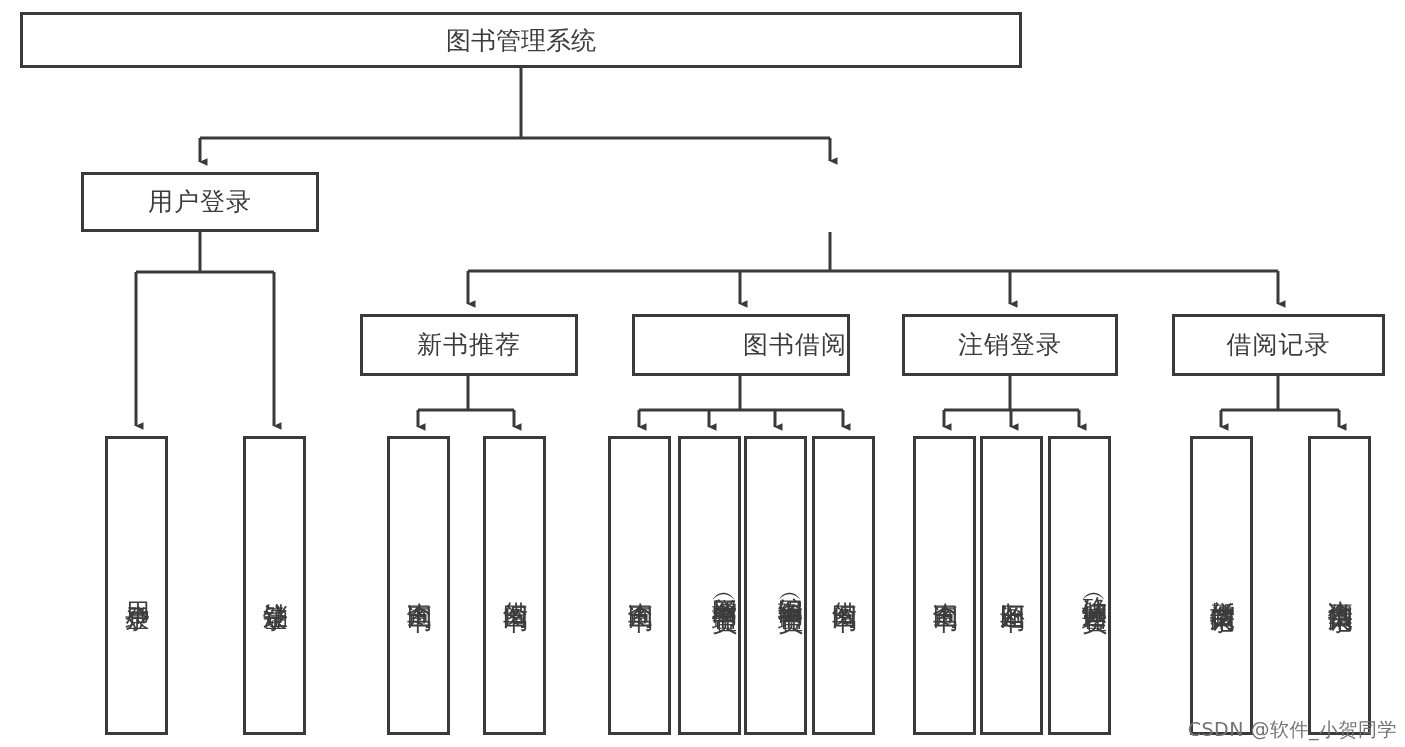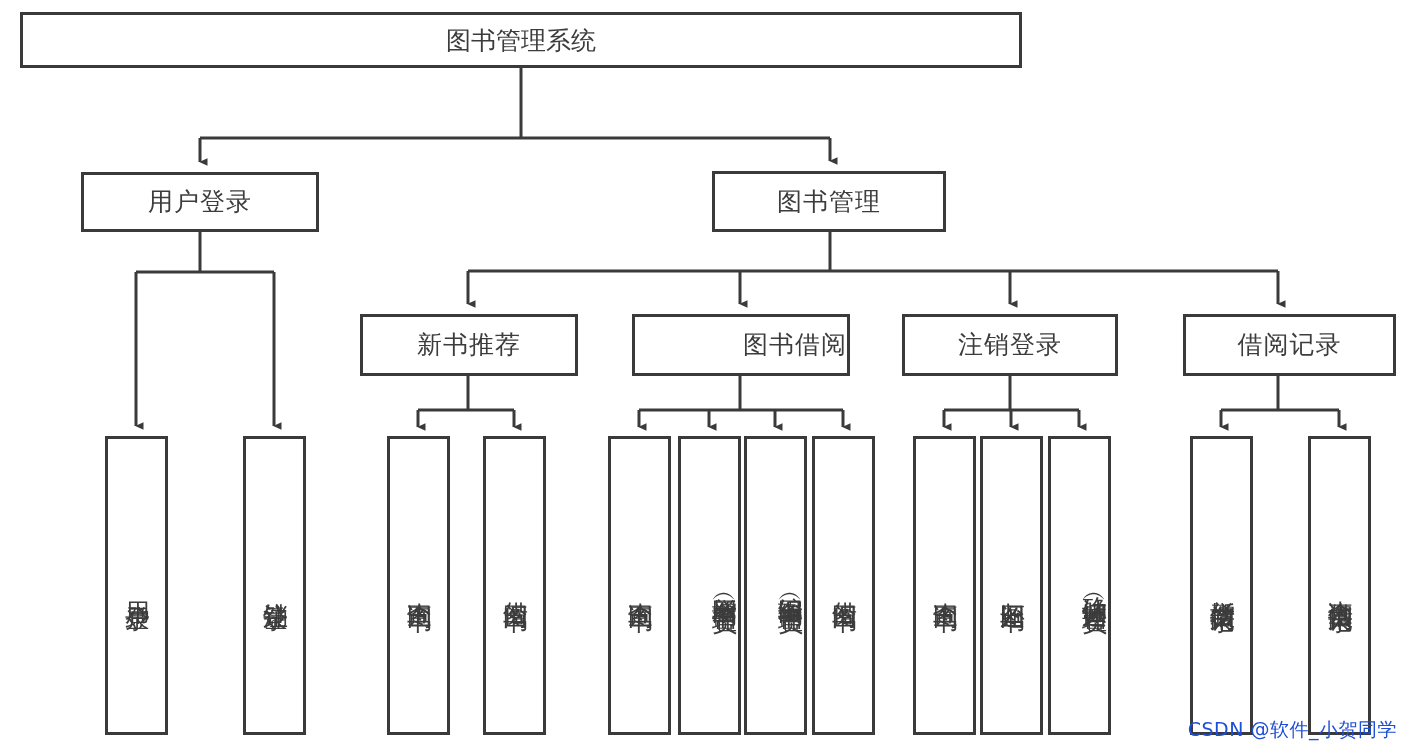--- a/index.html
+++ b/index.html
@@ -64,21 +64,21 @@
     white-space: normal;
     letter-spacing: 2px;
   }
   .leaf-top   { align-items: flex-start; }
   .leaf-mid   { align-items: center; }
   .watermark {
     position: absolute;
     right: 8px;
     bottom: 4px;
     font-size: 19px;
-    color: #1d4ed8;
+    color: #737373;
     letter-spacing: 0.5px;
     z-index: 5;
     white-space: nowrap;
   }
 </style>
 </head>
 <body>
 
 <div id="canvas">
 
@@ -135,34 +135,31 @@
     </g>
   </svg>
 
   <div class="node node-root" style="left:20px; top:12px; width:1002px; height:56px;">
     <span>图书管理系统</span>
   </div>
 
   <div class="node node-h" style="left:81px; top:172px; width:238px; height:60px;">
     <span>用户登录</span>
   </div>
-  <div class="node node-h" style="left:712px; top:171px; width:234px; height:61px;">
-    <span>图书管理</span>
-  </div>
 
   <div class="node node-h" style="left:360px; top:314px; width:218px; height:62px;text-align:right;">
     <span>新书推荐</span>
   </div>
   <div class="node node-h" style="left:632px; top:314px; width:218px; height:62px;justify-content:flex-end;">
     <span>图书借阅</span>
   </div>
   <div class="node node-h" style="left:902px; top:314px; width:216px; height:62px;">
     <span>注销登录</span>
   </div>
-  <div class="node node-h" style="left:1172px; top:314px; width:213px; height:62px;margin-left:11px;">
+  <div class="node node-h" style="left:1172px; top:314px; width:213px; height:62px;">
     <span>借阅记录</span>
   </div>
 
   <div class="node node-leaf leaf-mid" style="left:105px; top:436px; width:63px; height:299px;">
     <span class="leaf-text">用户登录</span>
   </div>
   <div class="node node-leaf leaf-mid" style="left:243px; top:436px; width:63px; height:299px;">
     <span class="leaf-text">注销登录</span>
   </div>
 

